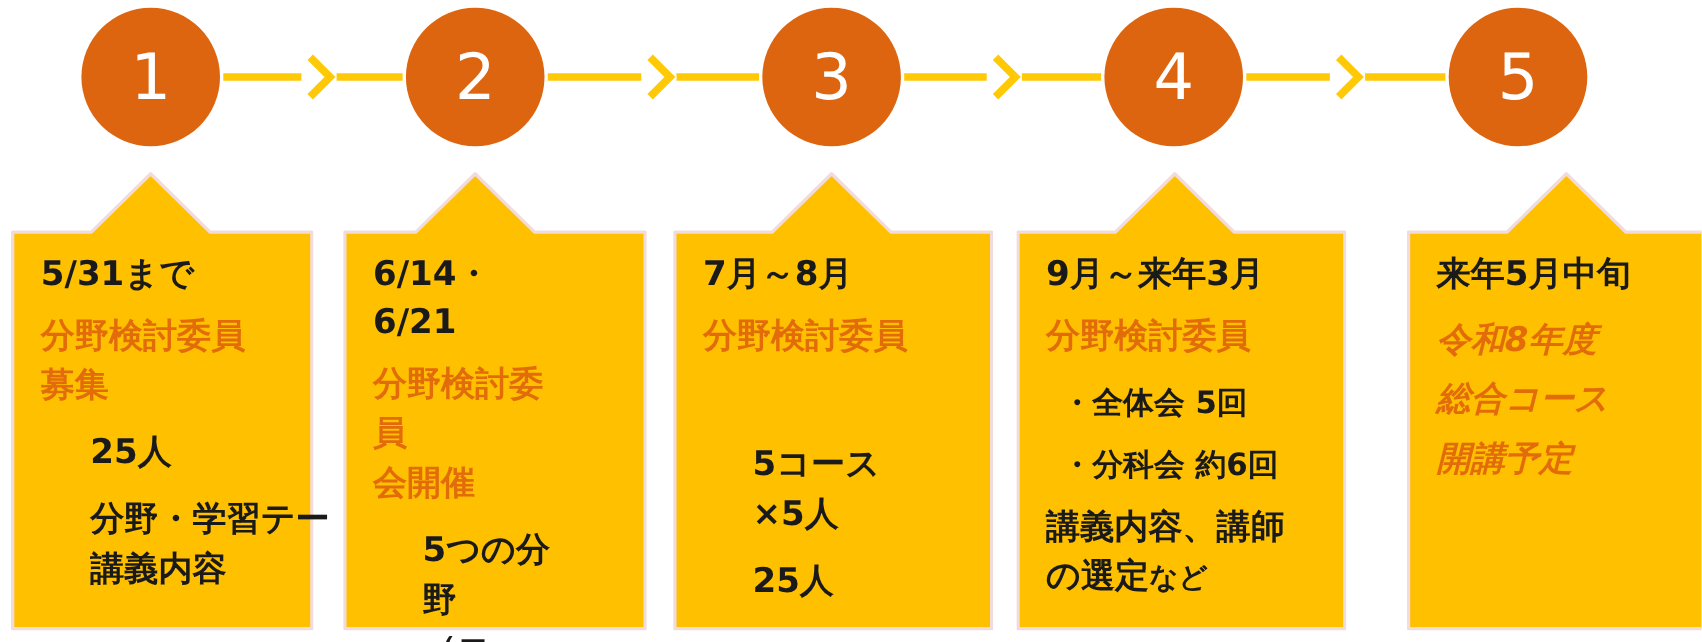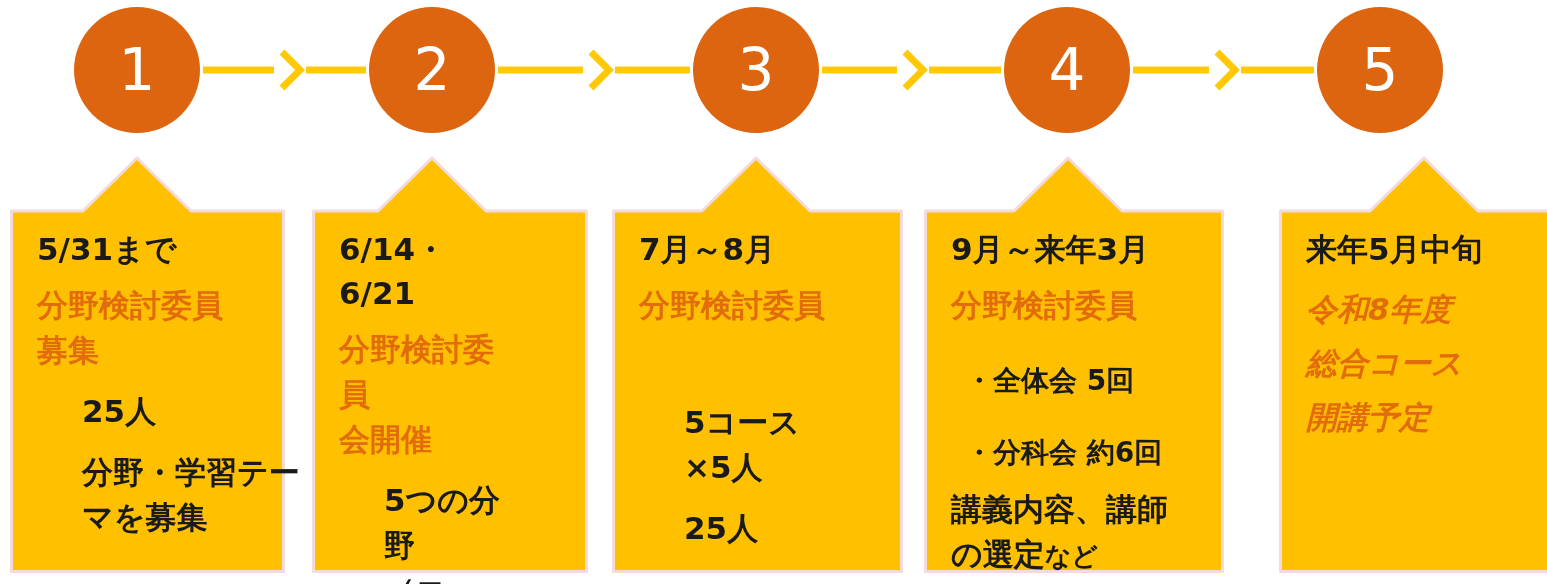--- a/index.html
+++ b/index.html
@@ -25,21 +25,21 @@
   }
   .connector{position:absolute;top:40px;height:60px;}
   .callout{position:absolute;top:155px;height:419px;}
   .callout-shape{position:absolute;left:0;top:0;display:block;}
   .ctext{position:absolute;left:27px;right:22px;top:72px;}
   .date{font-size:31px;font-weight:700;color:var(--c-body);line-height:1.42;white-space:pre-line;}
   .title{font-size:31px;font-weight:700;color:var(--c-title);line-height:1.45;margin-top:12px;white-space:pre-line;}
   .title.wide{line-height:1.74;font-style:italic;}
   .para{font-size:31px;font-weight:700;color:var(--c-body);line-height:1.45;margin-top:16px;white-space:pre-line;margin-left:45px;}
   .para.gap-lg{margin-top:72px;}
-  .bullet{font-size:28px;font-weight:700;color:var(--c-body);line-height:1.4;margin-top:33px;margin-left:14px;white-space:pre-line;}
+  .bullet{font-size:28px;font-weight:700;color:var(--c-body);line-height:1.4;margin-top:18px;margin-left:14px;white-space:pre-line;}
   .note{font-size:31px;font-weight:700;color:var(--c-body);line-height:1.45;margin-top:15px;white-space:pre-line;}
   .note .suffix{font-size:26px;margin-top:32px;}
 </style>
 </head>
 <body>
 
 <div class="canvas">
 
   <div class="circle" style="left:74px">
       <span>1</span>
@@ -81,21 +81,21 @@
   <div class="callout" style="left:10px;width:313px">
     <svg class="callout-shape" width="275" height="419" viewBox="0 0 275 419">
       <path d="M1.5 56 H73 L127 3 L181 56 H273.5 V416.5 H1.5 Z" fill="var(--c-box)" stroke="var(--c-border)" stroke-width="3" stroke-linejoin="round"></path>
     </svg>
     <div class="ctext">
       <div class="date">5/31まで</div>
       <div class="title">分野検討委員
 募集</div>
       <div class="para">25人</div>
       <div class="para">分野・学習テー
-マを募集</div>
+講義内容</div>
     </div>
   </div>
 
   <div class="callout" style="left:312px;width:228px">
     <svg class="callout-shape" width="276" height="419" viewBox="0 0 276 419">
       <path d="M1.5 56 H66 L120 3 L174 56 H274.5 V416.5 H1.5 Z" fill="var(--c-box)" stroke="var(--c-border)" stroke-width="3" stroke-linejoin="round"></path>
     </svg>
     <div class="ctext">
       <div class="date">6/14・6/21</div>
       <div class="title">分野検討委員

